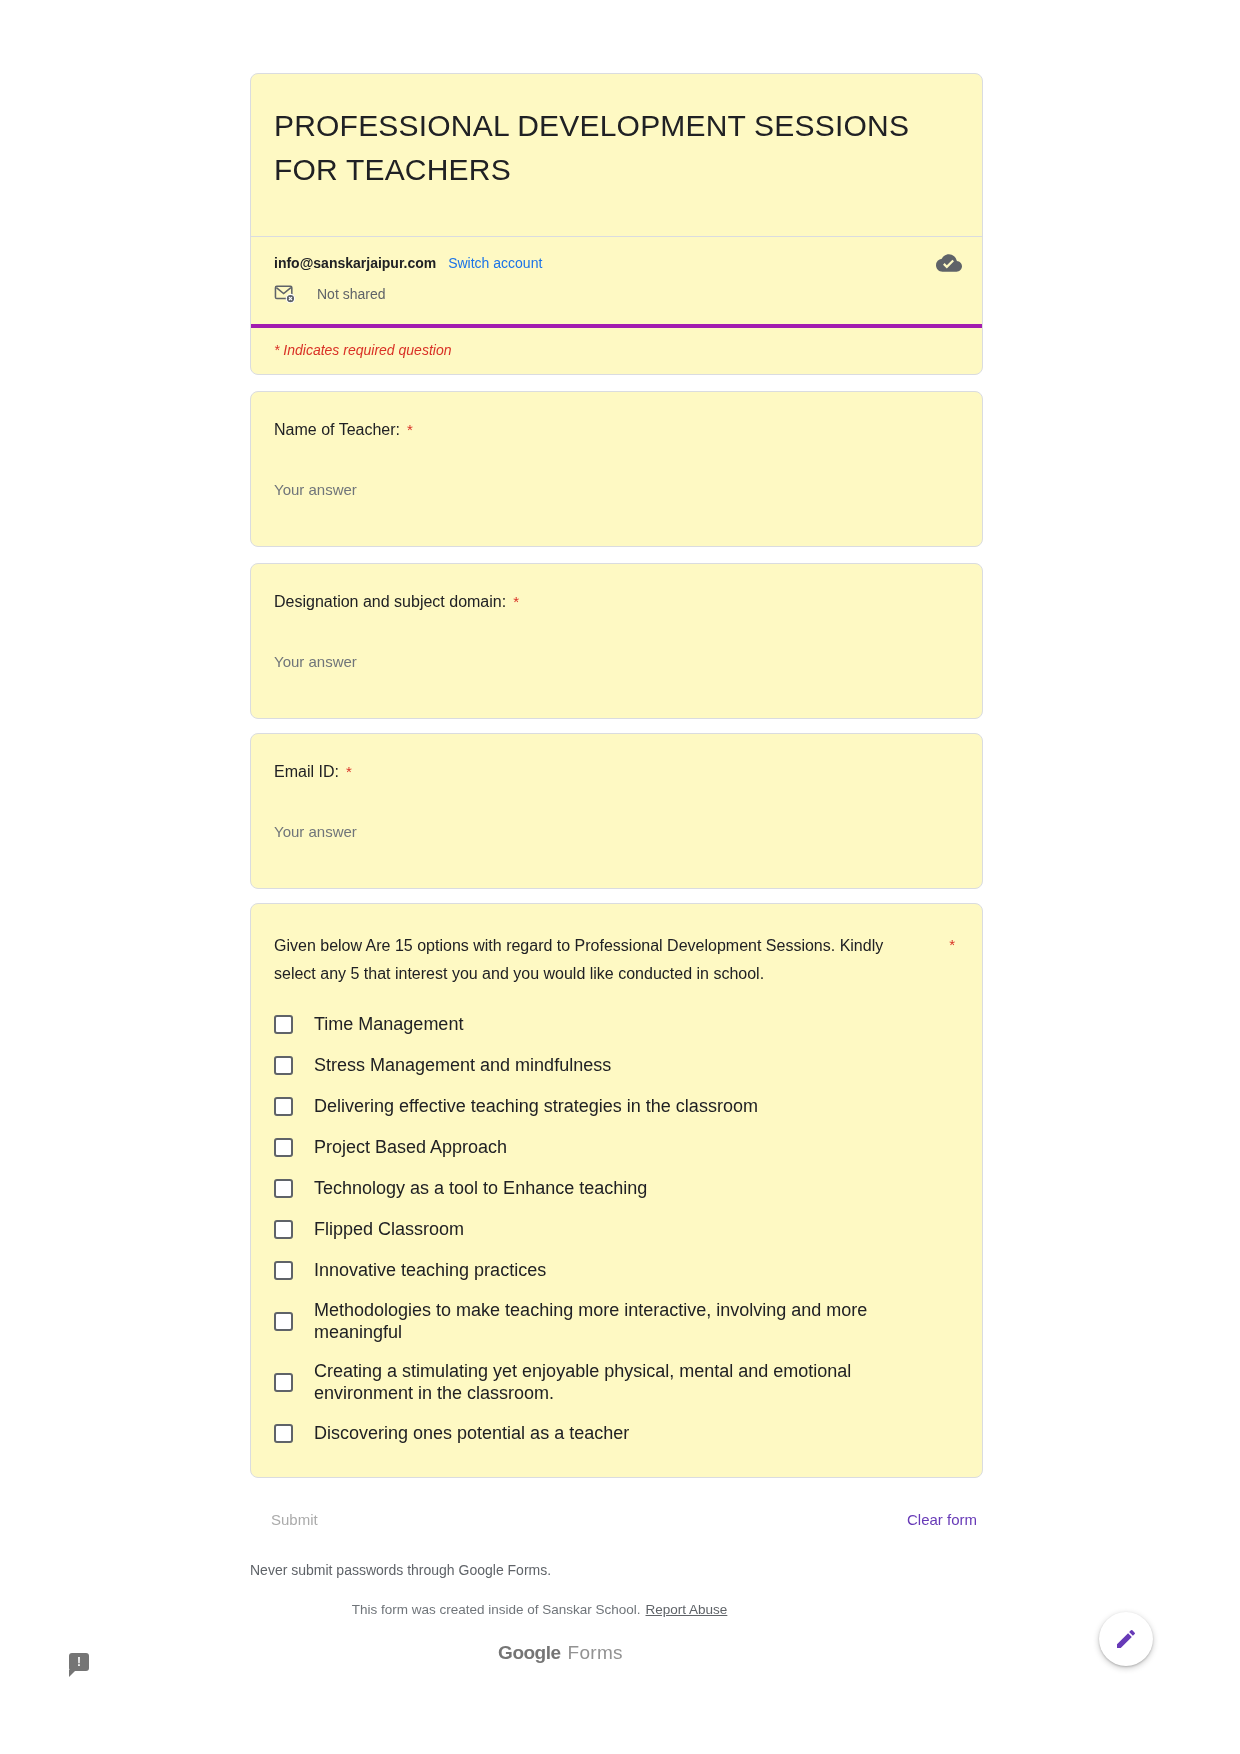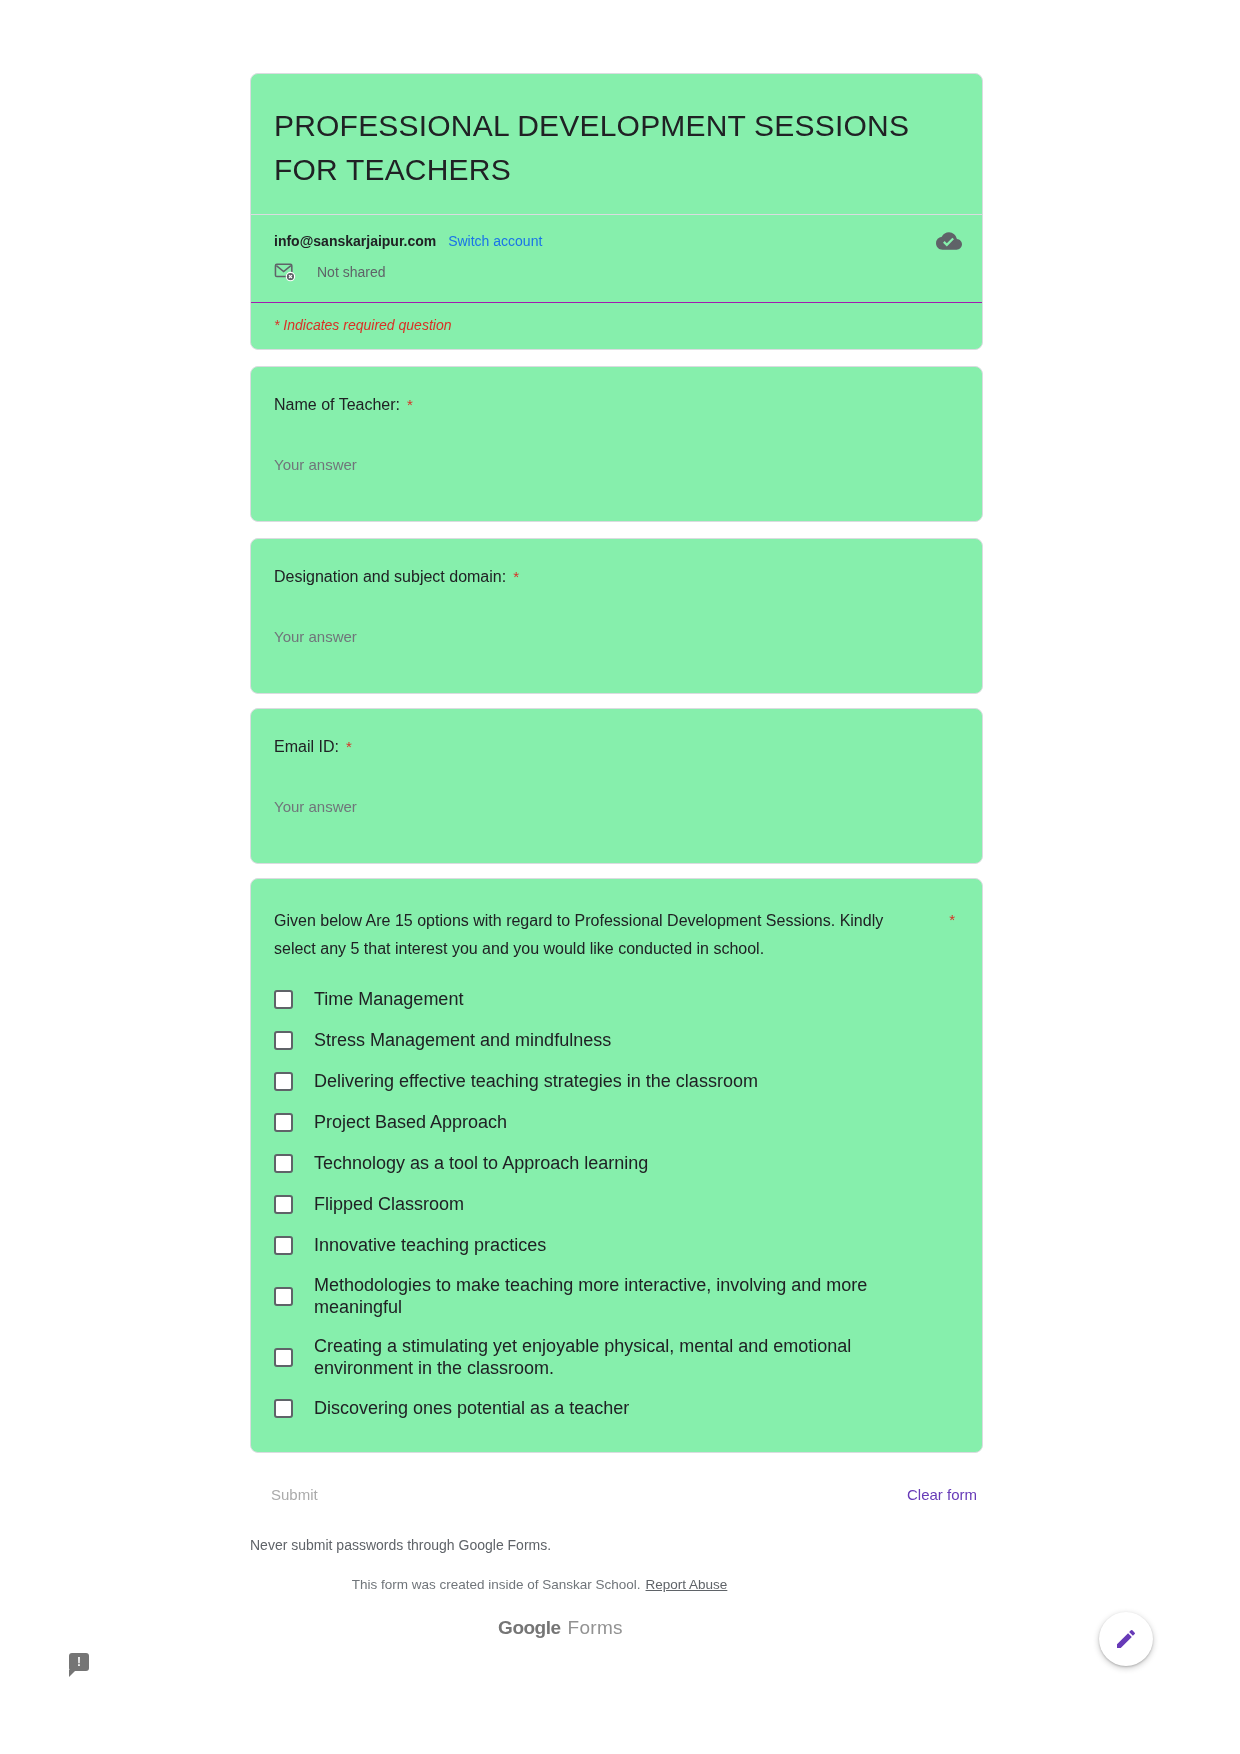--- a/index.html
+++ b/index.html
@@ -5,35 +5,35 @@
   * { box-sizing: border-box; margin: 0; padding: 0; }
   html, body { background: #ffffff; }
   body {
     width: 1240px; height: 1754px; position: relative;
     font-family: "Liberation Sans", sans-serif;
     color: #202124;
   }
   .form-column { position: absolute; left: 250px; top: 0; width: 733px; }
 
   .card {
-    background: #86efac;
+    background: #fef9c3;
     border: 1px solid #dadce0;
     border-radius: 8px;
   }
 
   
   .title-card { margin-top: 73px; overflow: hidden; }
   .title-sec { padding: 30px 24px 22px 23px; }
   .form-title {
     font-size: 30px; line-height: 44px; font-weight: 400; color: #202124;
     letter-spacing: 0.2px;
   }
   .account-sec {
-    border-top: 1px solid #dadce0; border-bottom: 1px solid #a21caf;
-    padding: 16px 24px 18px 23px; position: relative;
+    border-top: 1px solid #dadce0; border-bottom: 4px solid #a21caf;
+    padding: 16px 24px 18px 23px; position: relative; margin-top: 22px;
   }
   .account-line { font-size: 14px; line-height: 20px; }
   .account-email { font-weight: 700; color: #202124; }
   .switch-link { color: #1a73e8; margin-left: 8px; cursor: pointer; text-decoration: none; }
   .share-row { display: flex; align-items: center; gap: 21px; margin-top: 9px; }
   .share-row .txt { font-size: 14px; line-height: 24px; color: #5f6368; }
   .cloud-wrap { position: absolute; right: 20px; top: 13px; width: 26px; height: 26px; }
   .required-sec { padding: 13px 24px 15px 23px; }
   .required-note { color: #d93025; font-size: 14px; line-height: 18px; font-style: italic; }
 
@@ -166,21 +166,21 @@
         <label class="cb-row">
           <span class="cb-box"></span>
           <span class="cb-label">Delivering effective teaching strategies in the classroom</span>
         </label>
         <label class="cb-row">
           <span class="cb-box"></span>
           <span class="cb-label">Project Based Approach</span>
         </label>
         <label class="cb-row">
           <span class="cb-box"></span>
-          <span class="cb-label">Technology as a tool to Approach learning</span>
+          <span class="cb-label">Technology as a tool to Enhance teaching</span>
         </label>
         <label class="cb-row">
           <span class="cb-box"></span>
           <span class="cb-label">Flipped Classroom</span>
         </label>
         <label class="cb-row">
           <span class="cb-box"></span>
           <span class="cb-label">Innovative teaching practices</span>
         </label>
         <label class="cb-row">

